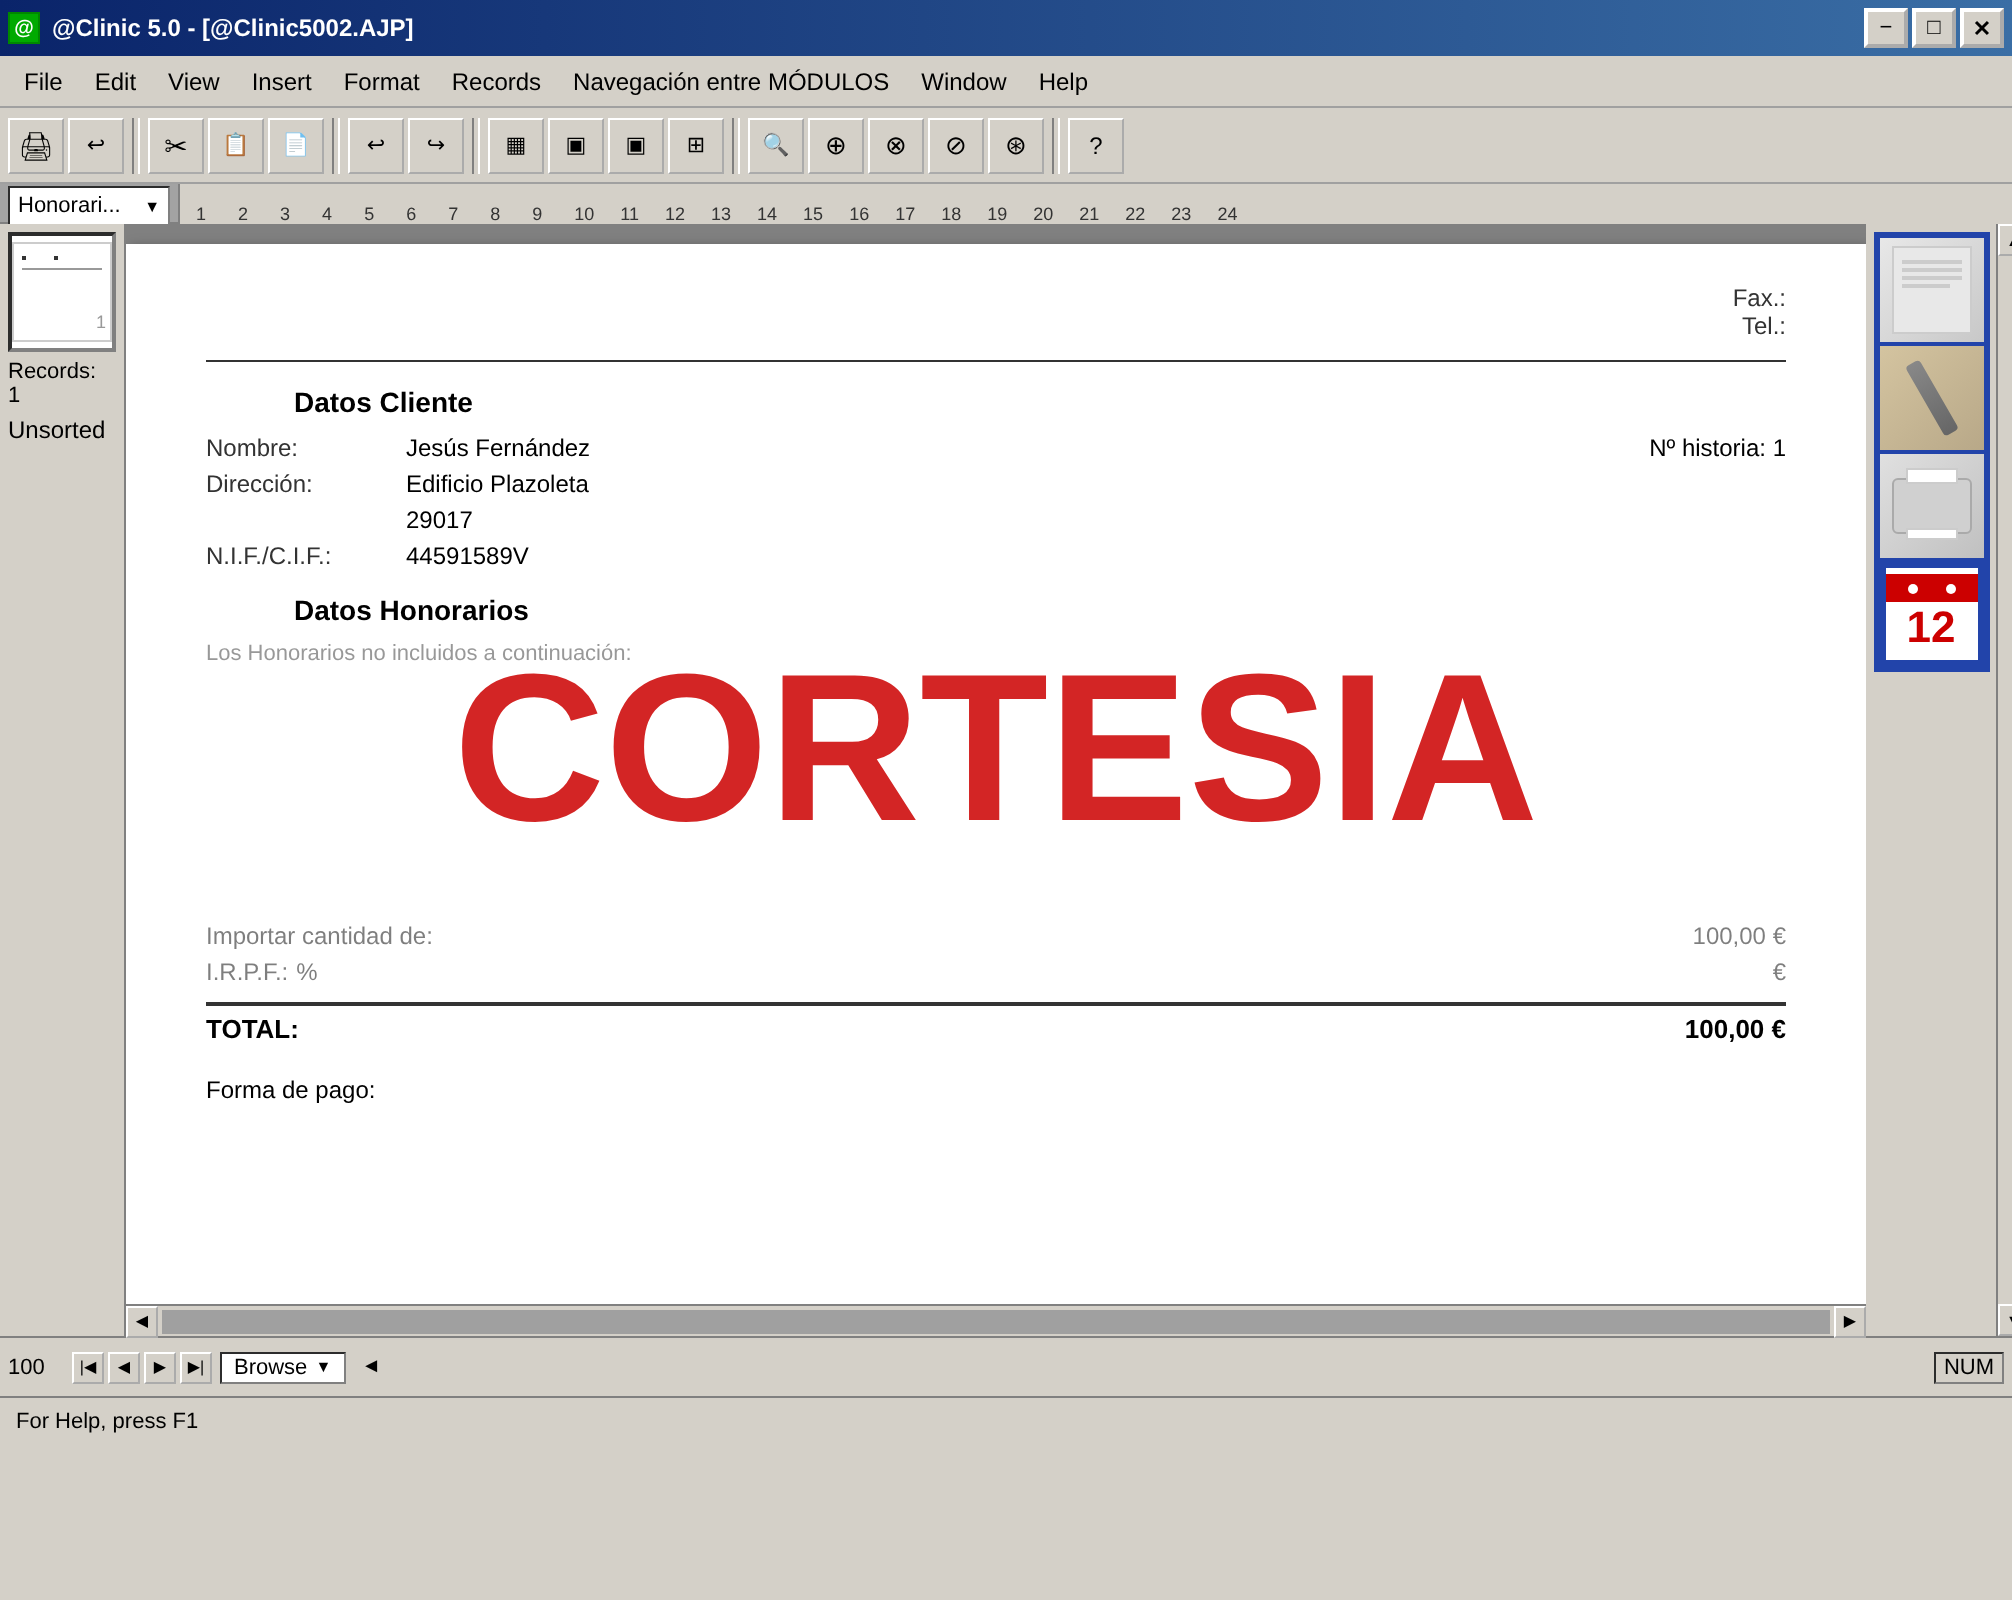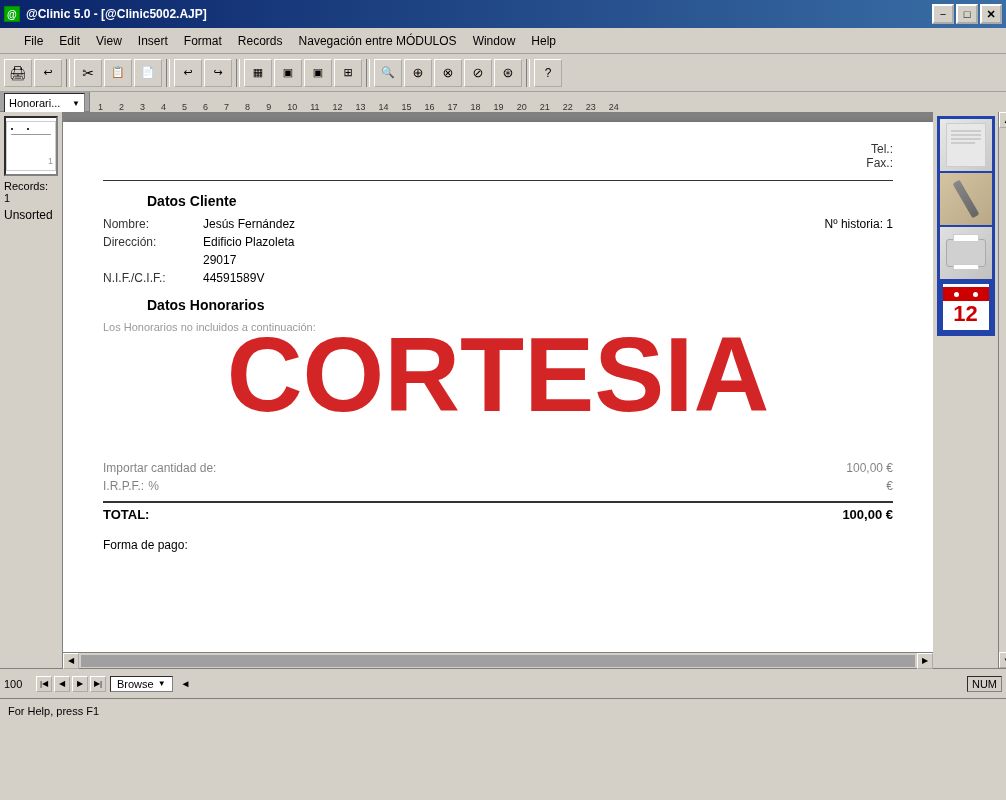--- a/index.html
+++ b/index.html
@@ -25,21 +25,21 @@
       font-size: 11px; cursor: pointer; color: #000;
     }
 
     
     .menu-bar {
       background: #d4d0c8;
       height: 26px;
       display: flex;
       align-items: center;
       border-bottom: 1px solid #a0a0a0;
-      padding: 0 16px;
+      padding: 0 4px;
     }
     .menu-item {
       padding: 3px 8px;
       font-size: 12px;
       cursor: pointer;
     }
 
     
     .toolbar {
       background: #d4d0c8;
@@ -365,22 +365,22 @@
 
   <div class="middle-and-right">
     <div class="document-area">
       <div class="document-page">
 
         <div class="watermark">
           <div class="watermark-line2">CORTESIA</div>
         </div>
 
         <div class="doc-header">
+          <div><span>Fax.:</span></div>
           <div><span>Tel.:</span></div>
-          <div><span>Fax.:</span></div>
         </div>
         <div class="doc-line"></div>
 
         <div class="section-title">Datos Cliente</div>
 
         <div class="data-row">
           <span class="data-label">Nombre:</span>
           <span class="data-value">Jesús Fernández</span>
           <span class="data-right">
             <span>Nº historia:</span>

